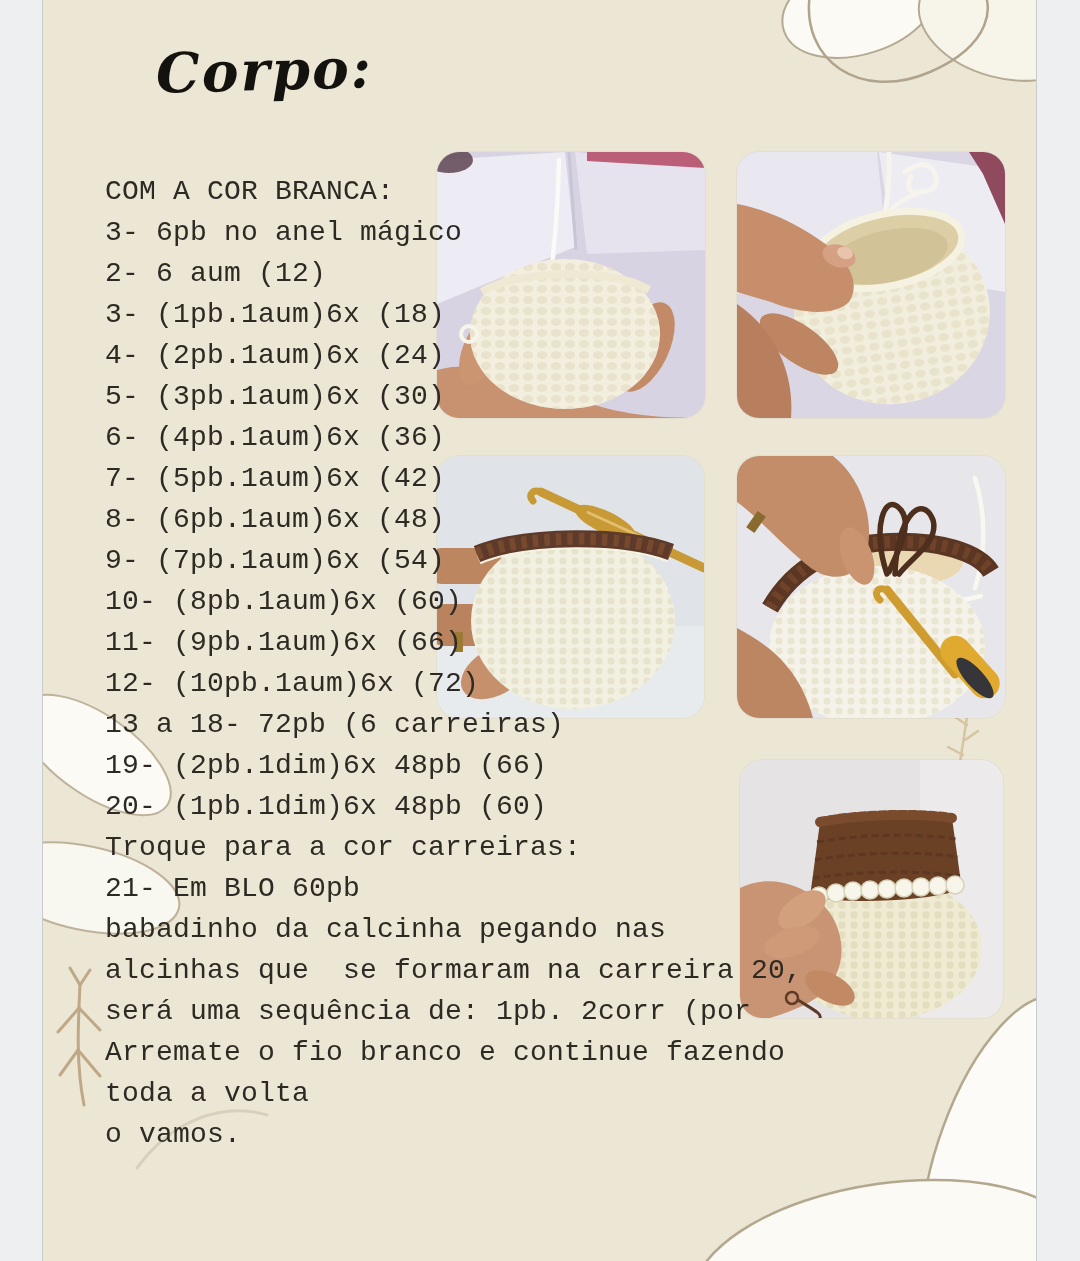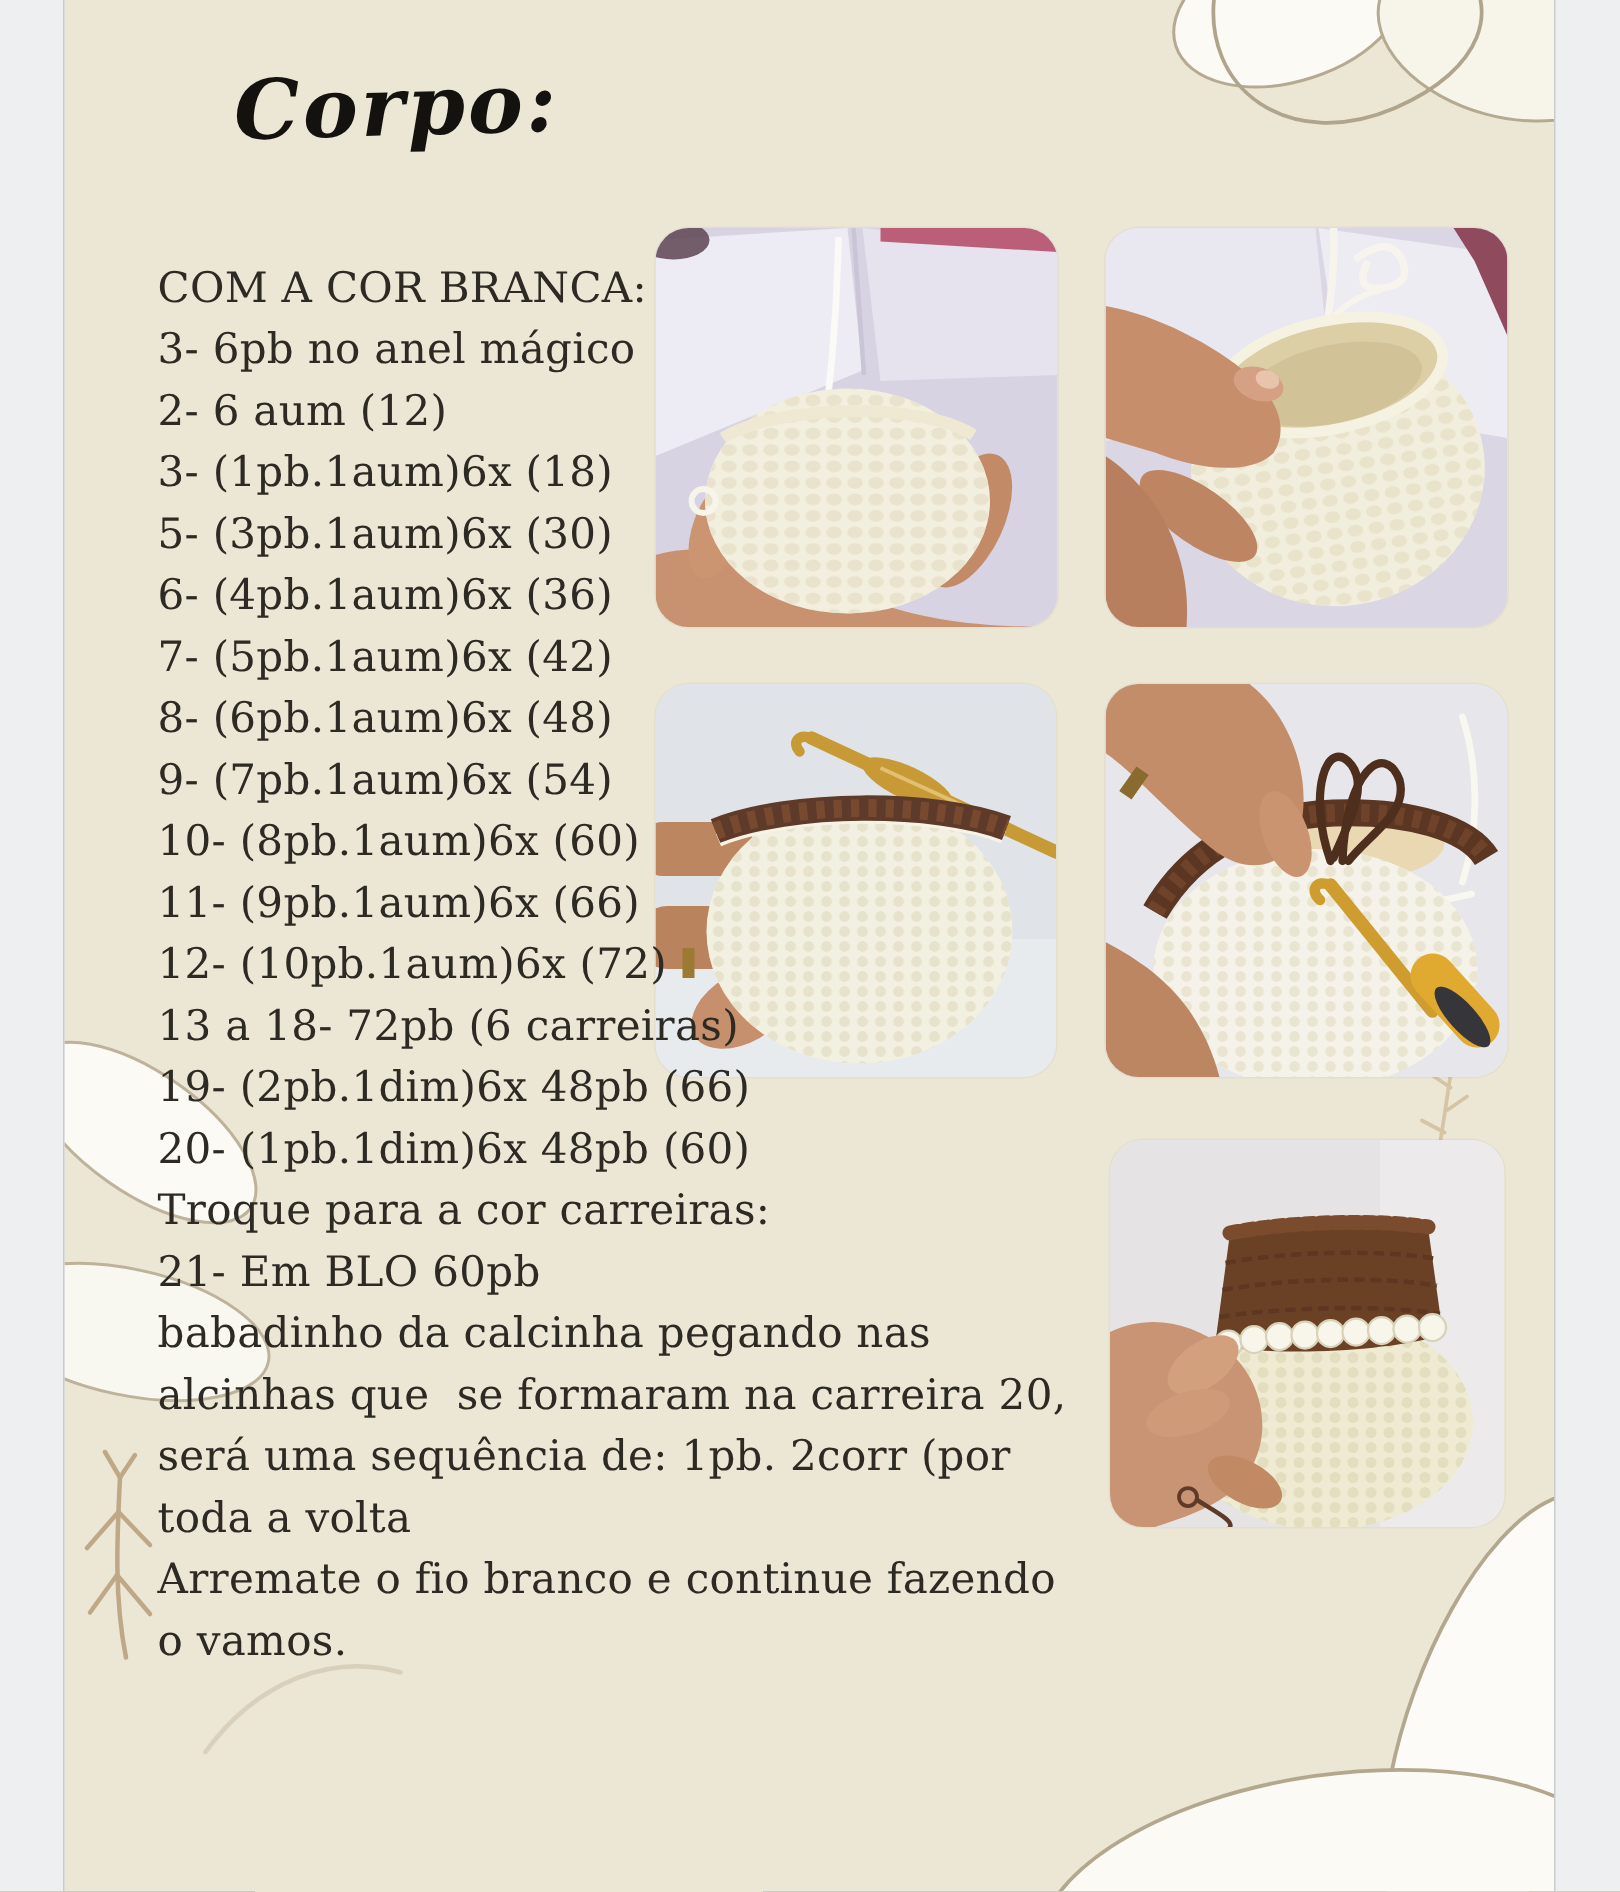--- a/index.html
+++ b/index.html
@@ -35,21 +35,21 @@
     font-size:55px;color:#14120f;
     letter-spacing:2px;
     transform:rotate(-1.5deg);
   }
 
   .instructions{
     position:absolute;left:105px;top:171px;width:600px;z-index:3;
     font-size:28px;line-height:41px;color:#2d2a24;
     letter-spacing:.2px;
   }
-  .instructions .line{white-space:pre;}
+  .instructions .line{white-space:pre;font-family:Liberation Mono, monospace;}
 
   .photo{
     position:absolute;margin:0;z-index:2;
     border-radius:22px;overflow:hidden;
     box-shadow:0 0 0 1px rgba(0,0,0,0.03);
   }
   .photo svg{display:block;}
   .photo1{left:437px;top:152px;width:268px;height:266px;}
   .photo2{left:737px;top:152px;width:268px;height:266px;}
   .photo3{left:437px;top:456px;width:267px;height:262px;}
@@ -104,38 +104,39 @@
   <div class="gutter left"></div>
   <div class="gutter right"></div>
 
   <div class="page-title">Corpo:</div>
 
   <div class="instructions">
     <div class="line">COM A COR BRANCA:</div>
     <div class="line">3- 6pb no anel mágico</div>
     <div class="line">2- 6 aum (12)</div>
     <div class="line">3- (1pb.1aum)6x (18)</div>
+    <div class="line">4- (2pb.1aum)6x (24)</div>
     <div class="line">5- (3pb.1aum)6x (30)</div>
     <div class="line">6- (4pb.1aum)6x (36)</div>
     <div class="line">7- (5pb.1aum)6x (42)</div>
     <div class="line">8- (6pb.1aum)6x (48)</div>
     <div class="line">9- (7pb.1aum)6x (54)</div>
     <div class="line">10- (8pb.1aum)6x (60)</div>
     <div class="line">11- (9pb.1aum)6x (66)</div>
     <div class="line">12- (10pb.1aum)6x (72)</div>
     <div class="line">13 a 18- 72pb (6 carreiras)</div>
     <div class="line">19- (2pb.1dim)6x 48pb (66)</div>
     <div class="line">20- (1pb.1dim)6x 48pb (60)</div>
     <div class="line">Troque para a cor carreiras:</div>
     <div class="line">21- Em BLO 60pb</div>
     <div class="line">babadinho da calcinha pegando nas</div>
     <div class="line">alcinhas que  se formaram na carreira 20,</div>
     <div class="line">será uma sequência de: 1pb. 2corr (por</div>
+    <div class="line">Arremate o fio branco e continue fazendo</div>
     <div class="line">toda a volta</div>
-    <div class="line">Arremate o fio branco e continue fazendo</div>
     <div class="line">o vamos.</div>
   </div>
 
   <figure class="photo photo1">
     <svg width="268" height="266" viewBox="0 0 268 266">
       <defs>
         <pattern id="aDots" width="14" height="11" patternUnits="userSpaceOnUse">
           <ellipse cx="7" cy="5" rx="5.2" ry="4" fill="#e7e0c8"></ellipse>
         </pattern>
       </defs>

